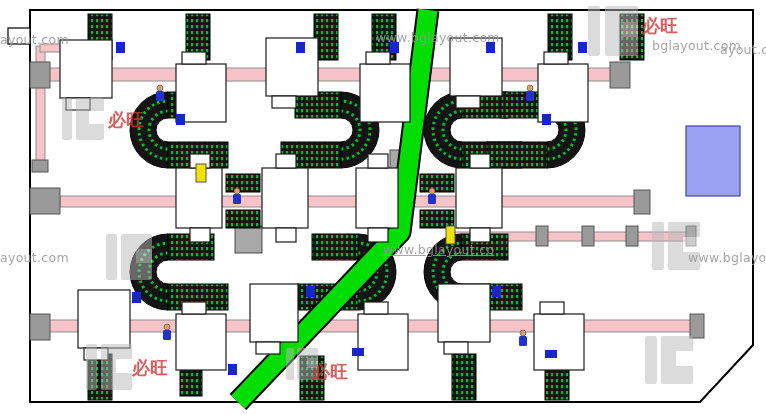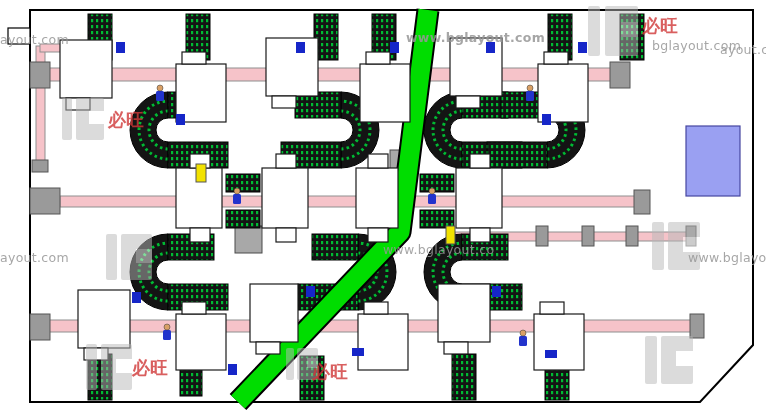--- a/index.html
+++ b/index.html
@@ -177,34 +177,34 @@
         <circle cx="523" cy="333" r="3" fill="#d9a066" stroke="#333" stroke-width="0.5"></circle>
       </g>
     </svg>
   <div id="wm">
       <div class="wm wm-url" style="left: 0px; top: 32px;">ayout.com</div>
       <div class="wm wm-logo" style="width: 42px; height: 42px; left: 62px; top: 98px;">
     <span class="bar"></span>
     <span class="g"></span>
   </div>
       <div class="wm wm-brand" style="left: 108px; top: 108px;">必旺</div>
-      <div class="wm wm-url" style="left: 406px; top: 30px; font-weight: bold;">www.bglayout.com</div>
+      <div class="wm wm-url" style="left: 376px; top: 30px;">www.bglayout.com</div>
       <div class="wm wm-logo" style="width: 50px; height: 50px; left: 588px; top: 6px;">
     <span class="bar"></span>
     <span class="g"></span>
   </div>
       <div class="wm wm-brand" style="left: 642px; top: 14px;">必旺</div>
       <div class="wm wm-url" style="left: 652px; top: 38px;">bglayout.com</div>
       <div class="wm wm-url" style="left: 720px; top: 42px;">ayout.co</div>
       <div class="wm wm-url" style="left: 0px; top: 250px;">ayout.com</div>
       <div class="wm wm-logo" style="width: 46px; height: 46px; left: 106px; top: 234px;">
     <span class="bar"></span>
     <span class="g"></span>
   </div>
-      <div class="wm wm-url" style="left: 383px; top: 242px;">www.bglayout.co</div>
+      <div class="wm wm-url" style="left: 383px; top: 242px; text-decoration: underline;">www.bglayout.co</div>
       <div class="wm wm-logo" style="width: 48px; height: 48px; left: 652px; top: 222px;">
     <span class="bar"></span>
     <span class="g"></span>
   </div>
       <div class="wm wm-url" style="left: 688px; top: 250px;">www.bglayout.cc</div>
       <div class="wm wm-logo" style="width: 46px; height: 46px; left: 86px; top: 344px;">
     <span class="bar"></span>
     <span class="g"></span>
   </div>
       <div class="wm wm-brand" style="left: 132px; top: 356px;">必旺</div>

